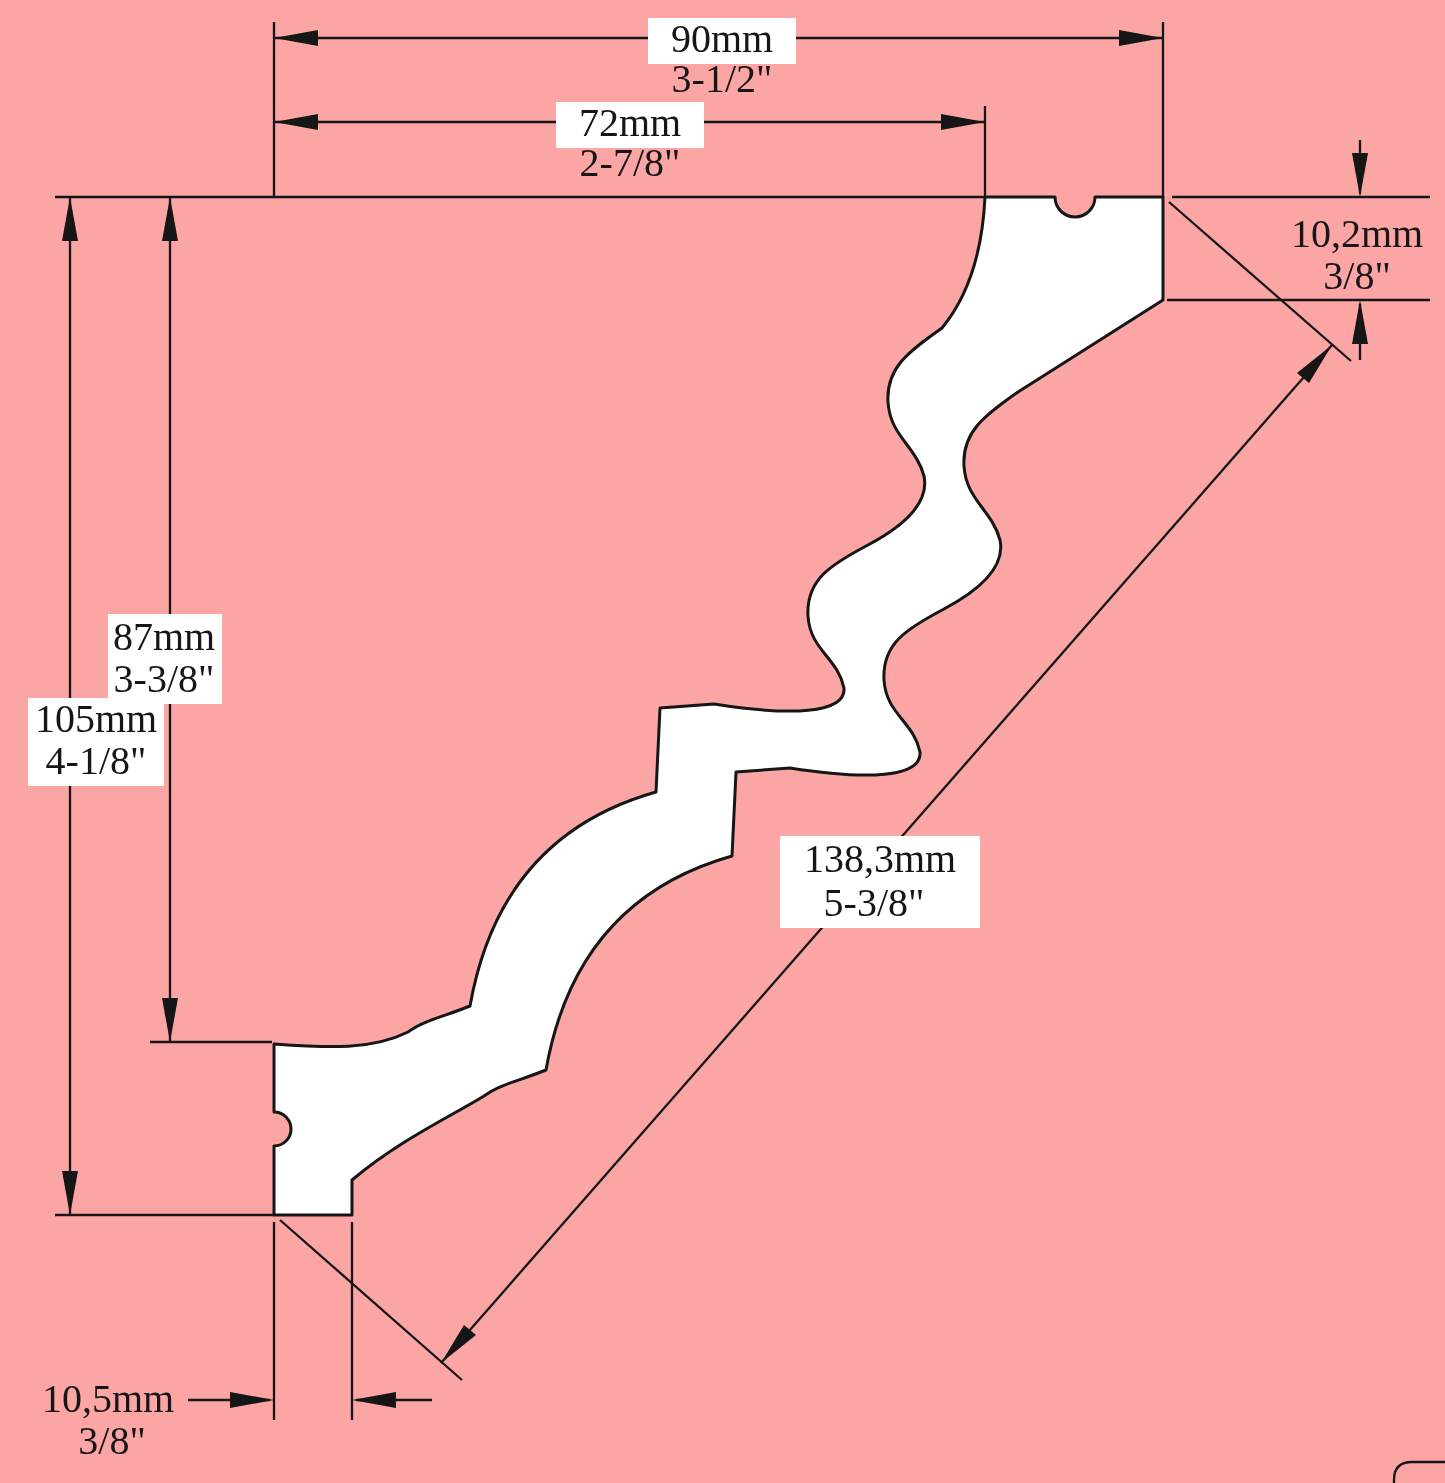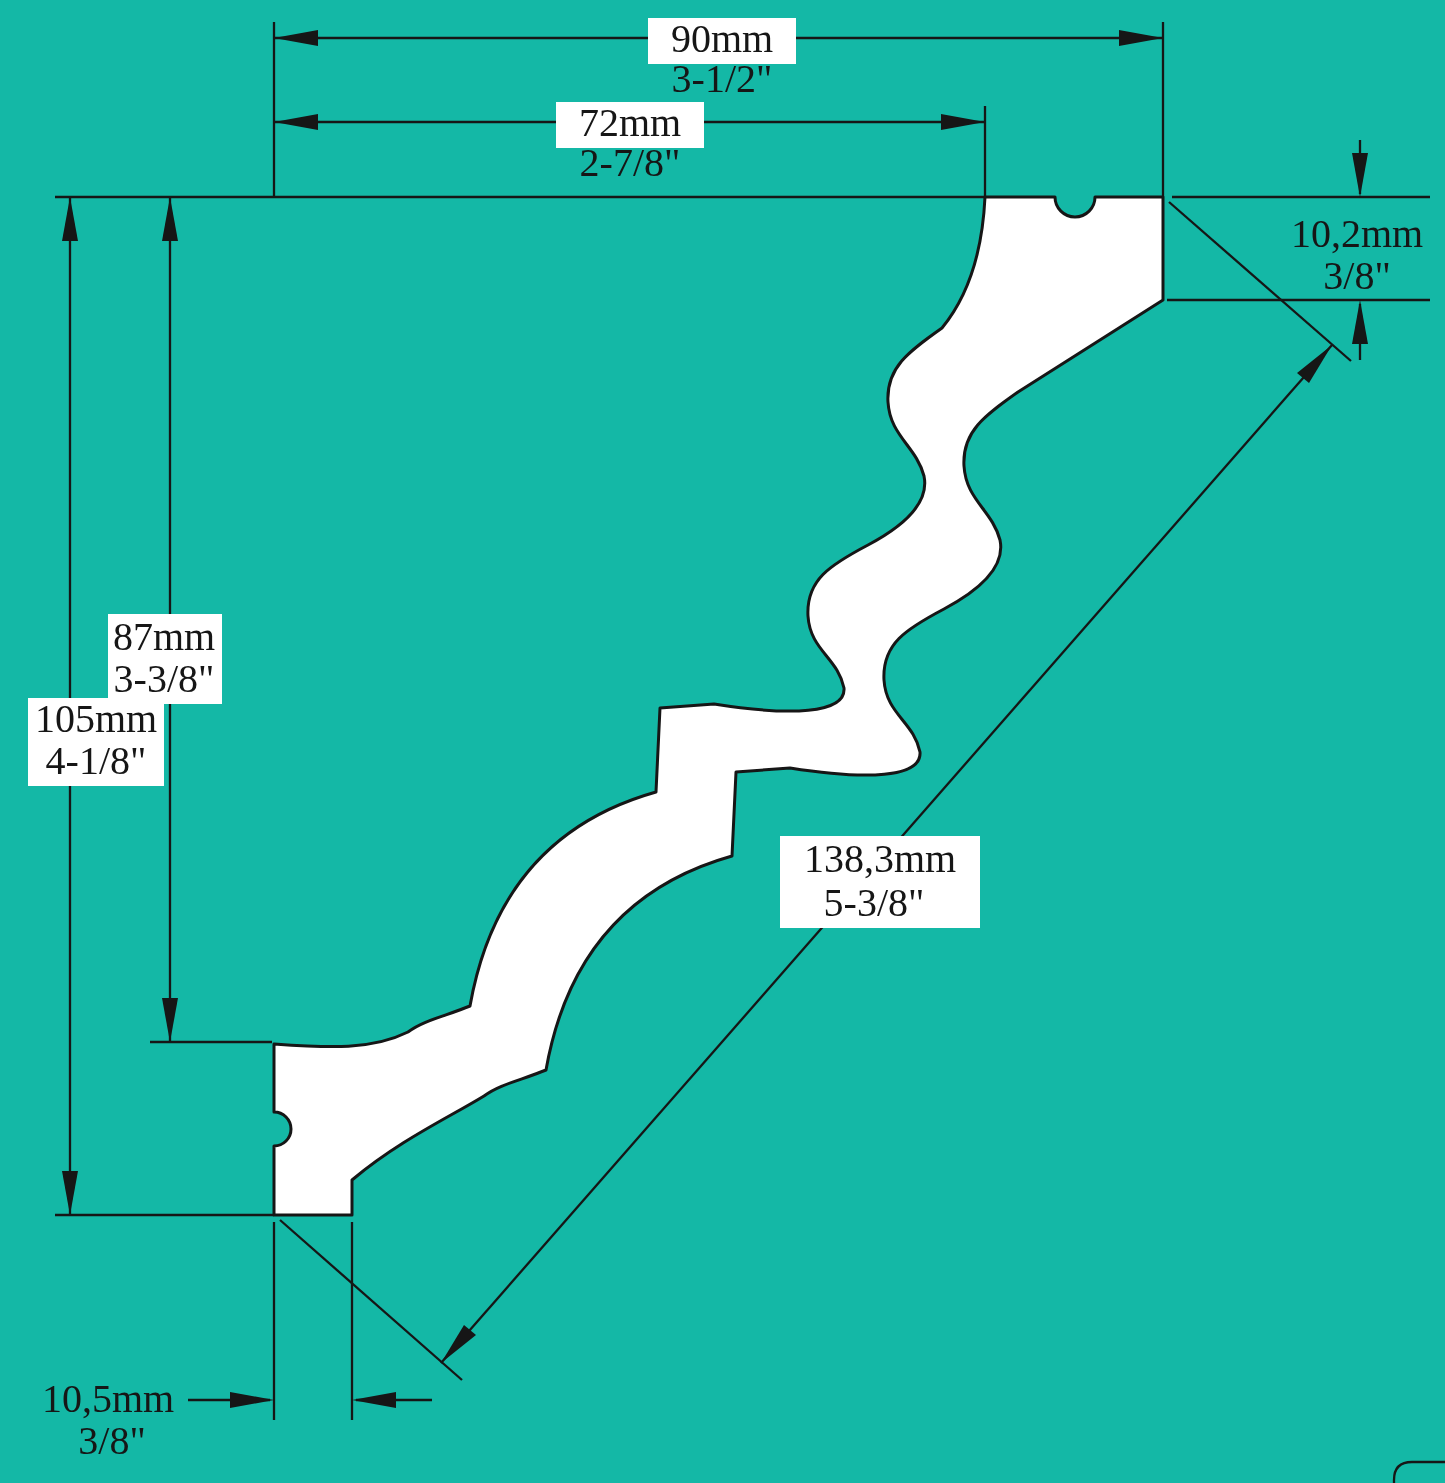--- a/index.html
+++ b/index.html
@@ -1,19 +1,19 @@
 <!DOCTYPE html>
 <html><head>
 <meta charset="utf-8">
 <style>
   html,body{margin:0;padding:0;background:#ffffff;}
   .canvas{
     position:relative;
     width:1445px;height:1483px;
-    background:#14b8a6;
+    background:#fca5a5;
     font-family:"Liberation Serif", serif;
     overflow:hidden;
   }
   svg{display:block;width:1445px;height:1483px;}
   .ln{stroke:#161616;stroke-width:2.3;fill:none;stroke-linecap:butt;}
   .profile{stroke:#161616;stroke-width:3;fill:#ffffff;stroke-linejoin:round;}
   .arrow{fill:#161616;stroke:none;}
   .mask{fill:#ffffff;stroke:none;}
   .dim-text{
     font-family:"Liberation Serif", serif;

